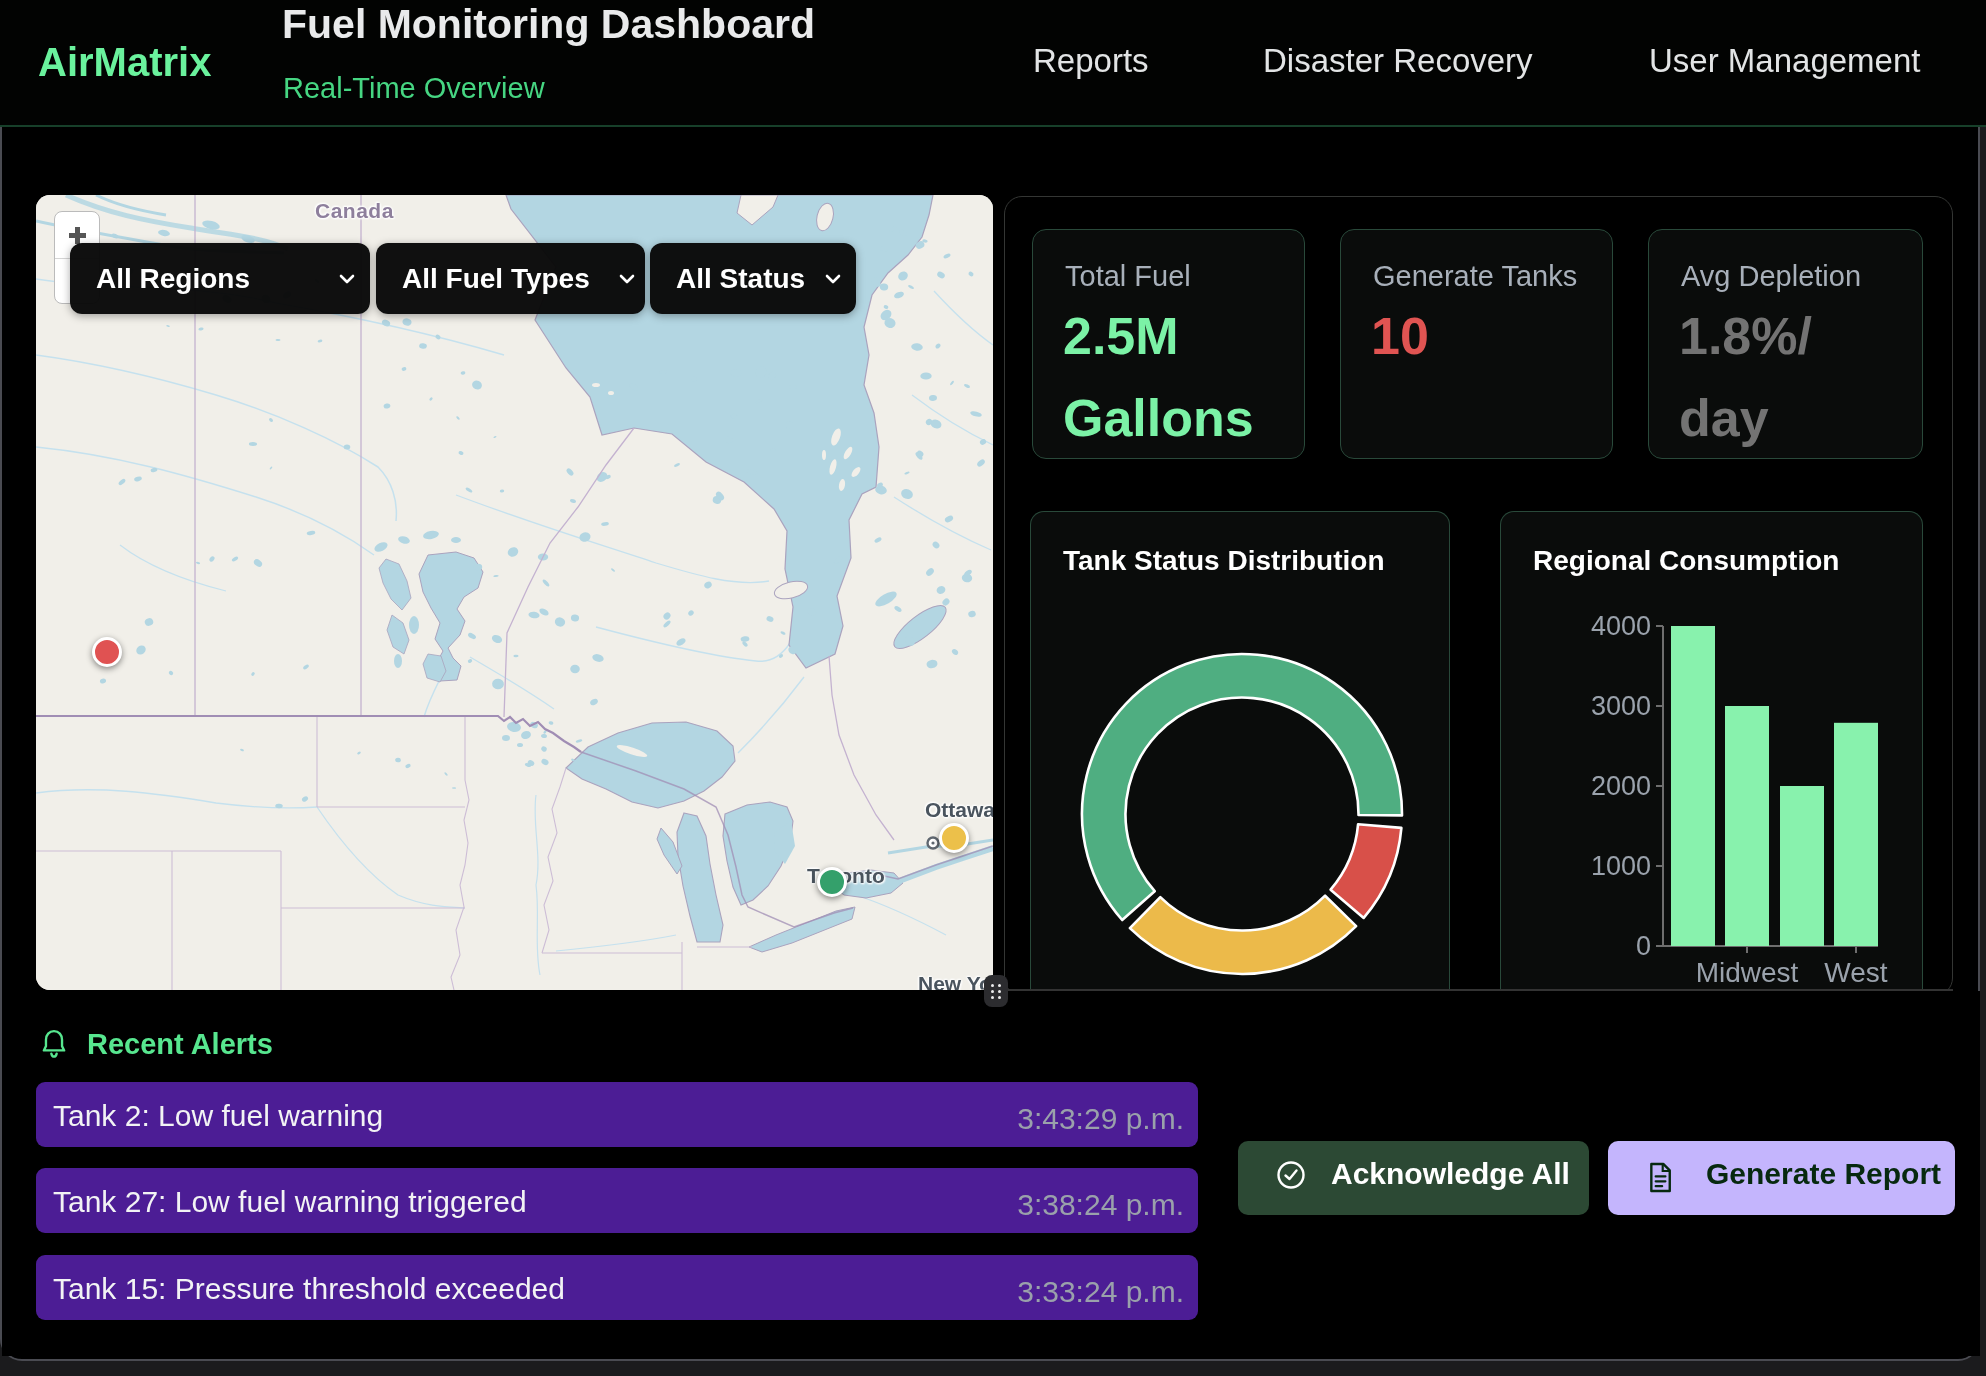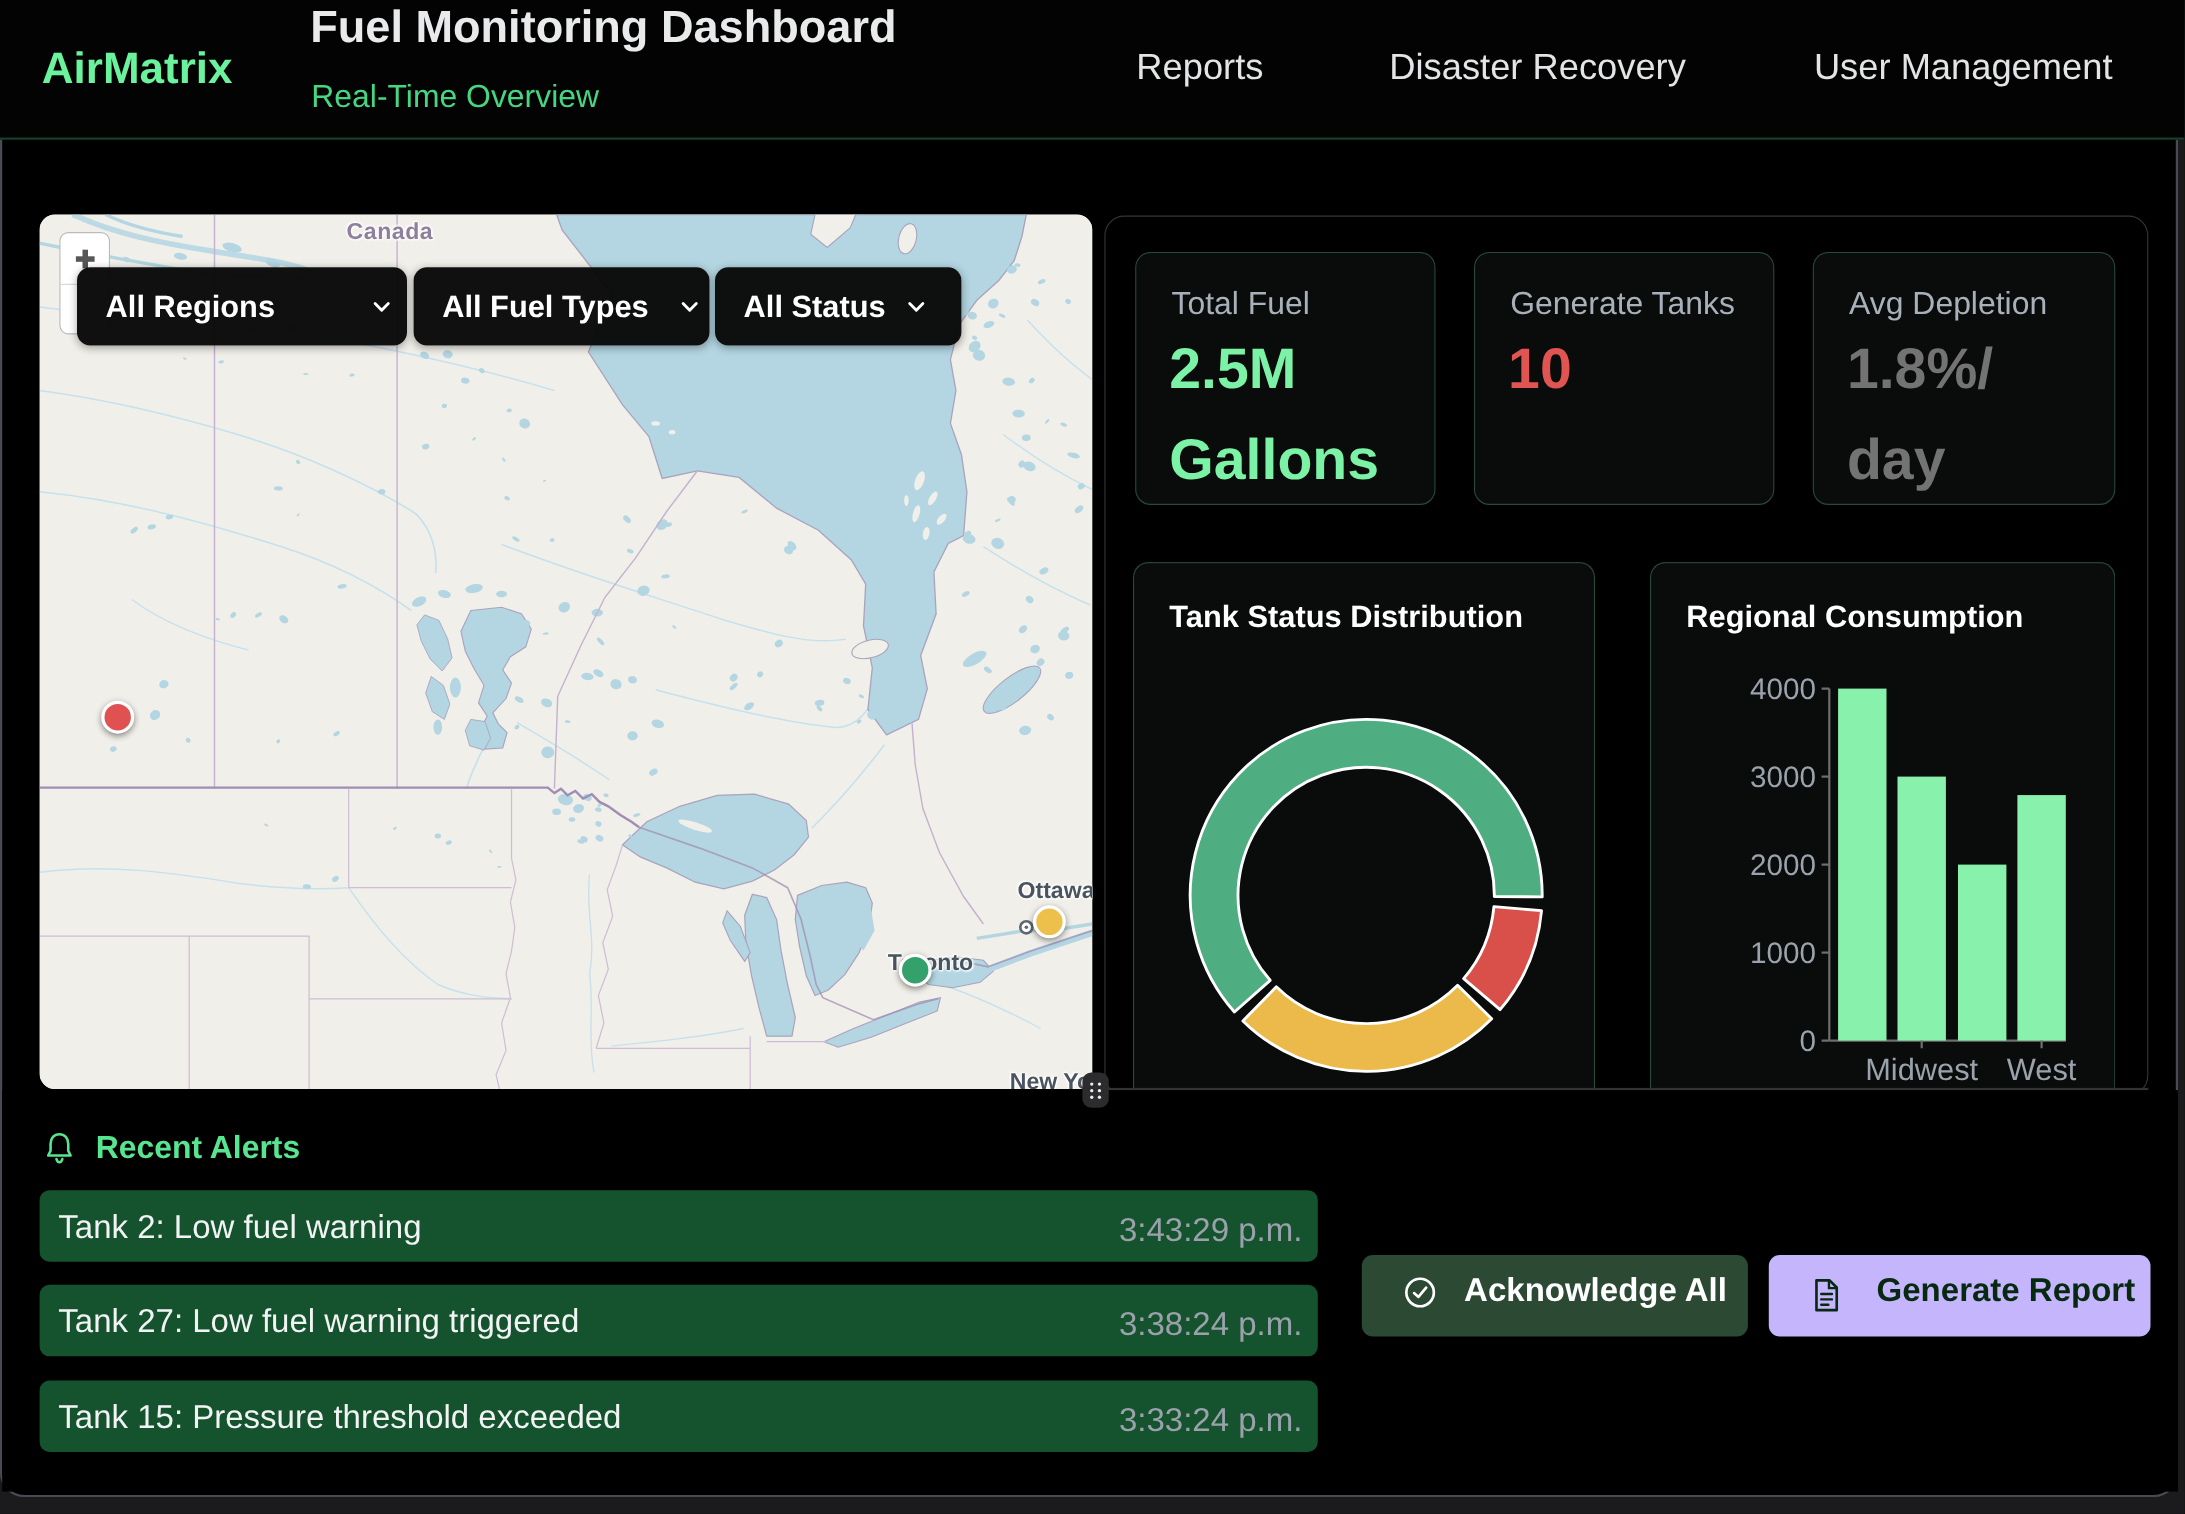--- a/index.html
+++ b/index.html
@@ -24,21 +24,21 @@
 
   
   #rpanel { position:absolute; left:1004px; top:196px; width:949px; height:800px; border:1px solid #343634; border-radius:18px; background:#000; }
   .card { position:absolute; background:#0a0c0b; border:1.5px solid #29493a; border-radius:14px; }
   .cardlabel { position:absolute; left:32px; top:30px; font-size:29px; color:#a8b0ba; }
   .cardvalue { position:absolute; left:30px; top:65px; font-size:52px; line-height:82px; font-weight:700; }
   .charttitle { position:absolute; left:32px; top:33px; font-size:28px; font-weight:700; color:#fff; }
 
   
   #alerts { position:absolute; left:2px; top:991px; width:1978px; height:365px; background:#000; }
-  .alertrow { position:absolute; left:34px; width:1162px; height:65px; background:#14532d; border-radius:9px; }
+  .alertrow { position:absolute; left:34px; width:1162px; height:65px; background:#4c1d95; border-radius:9px; }
   .alerttext { position:absolute; left:17px; top:17px; font-size:30px; color:#f2f3f4; }
   .alerttime { position:absolute; right:14px; top:20px; font-size:30px; color:#9aa1ab; }
   .btn { position:absolute; top:150px; height:74px; border-radius:10px; font-size:30px; font-weight:700; }
 </style>
 </head>
 <body>
 <div id="page">
   <div id="shell"></div>
 
   <div id="header"></div>
@@ -306,21 +306,21 @@
       <div style="position:absolute; left:0; top:46px; width:44px; height:1px; background:#d5d5d5;"></div>
       <div style="position:absolute; left:14px; top:21px; width:17px; height:5px; background:#565656;"></div>
       <div style="position:absolute; left:20px; top:15px; width:5px; height:17px; background:#565656;"></div>
     </div>
     <div class="dd" style="left:340px; width:269px;">All Fuel Types<svg class="chev" style="left:242px;" viewBox="0 0 18 18">
           <path d="M3 6 L9 12 L15 6" fill="none" stroke="#fff" stroke-width="2.6" stroke-linecap="round" stroke-linejoin="round"></path>
         </svg></div>
     <div class="dd" style="left:34px; width:300px;">All Regions<svg class="chev" style="left:268px;" viewBox="0 0 18 18">
           <path d="M3 6 L9 12 L15 6" fill="none" stroke="#fff" stroke-width="2.6" stroke-linecap="round" stroke-linejoin="round"></path>
         </svg></div>
-    <div class="dd" style="left:614px; width:224px;">All Status<svg class="chev" style="left:174px;" viewBox="0 0 18 18">
+    <div class="dd" style="left:614px; width:206px;">All Status<svg class="chev" style="left:174px;" viewBox="0 0 18 18">
           <path d="M3 6 L9 12 L15 6" fill="none" stroke="#fff" stroke-width="2.6" stroke-linecap="round" stroke-linejoin="round"></path>
         </svg></div>
     <div class="marker" style="left:56px; top:442px; background:#e05252;"></div>
     <div class="marker" style="left:903px; top:628px; background:#ecc04a;"></div>
     <div class="marker" style="left:781px; top:672px; background:#34a06b;"></div>
   </div>
 
   <div id="rpanel"></div>
   <div class="card" style="left:1032px; top:229px; width:273px; height:230px;">
     <div class="cardlabel">Total Fuel</div>

